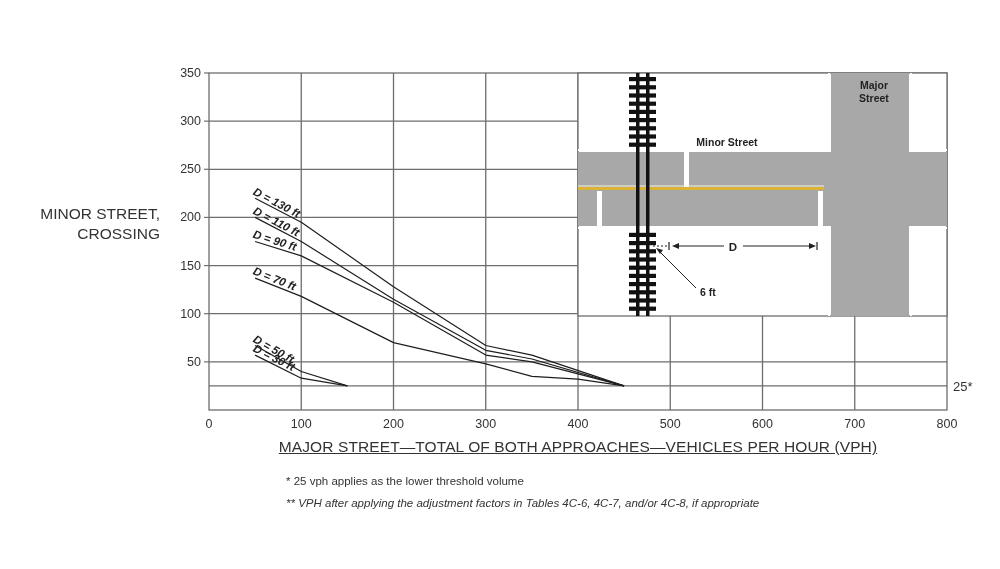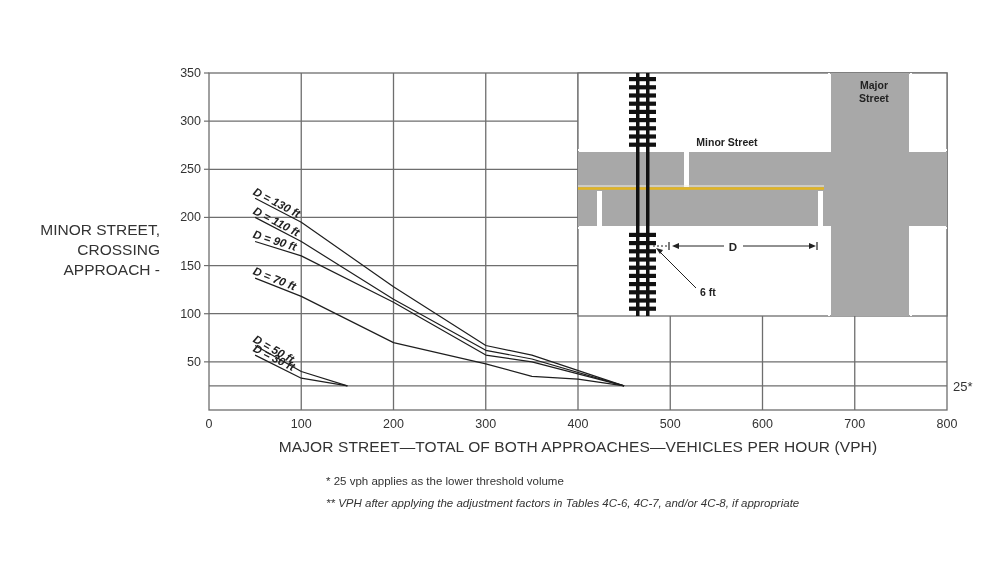--- a/index.html
+++ b/index.html
@@ -1,21 +1,21 @@
 <!DOCTYPE html>
 <html><head>
 <meta charset="utf-8">
 <style>
   html, body { margin: 0; padding: 0; background: #ffffff; }
   body { width: 1000px; height: 569px; position: relative; overflow: hidden; font-family: "Liberation Sans", sans-serif; color: #2a2a2a; }
   #chart-svg { position: absolute; left: 0; top: 0; }
-  .ylabel-block { position: absolute; left: 0; top: 220px; width: 160px; text-align: right; font-size: 15.5px; line-height: 20px; color: #333; }
+  .ylabel-block { position: absolute; left: 0; top: 204px; width: 160px; text-align: right; font-size: 15.5px; line-height: 20px; color: #333; }
   .ylabel-block div { white-space: nowrap; }
-  .xlabel { position: absolute; left: 209px; width: 738px; top: 438px; text-align: center; font-size: 15.5px; color: #333; letter-spacing: 0.1px; }
-  .footnote { position: absolute; left: 286px; font-size: 11.5px; color: #333; margin-left: 40px; }
+  .xlabel { position: absolute; left: 209px; width: 738px; top: 438px; text-align: center; font-size: 15.5px; color: #333; letter-spacing: 0.1px; text-decoration: underline; }
+  .footnote { position: absolute; left: 286px; font-size: 11.5px; color: #333; }
 </style>
 </head>
 <body>
 
 <svg id="chart-svg" width="1000" height="569" xmlns="http://www.w3.org/2000/svg">
   <g id="grid">
       <rect x="209" y="73" width="738" height="337" stroke="#6e6e6e" stroke-width="1.3" fill="none"></rect>
       <line x1="301.25" y1="73" x2="301.25" y2="410" stroke="#6e6e6e" stroke-width="1.3" fill="none"></line>
       <line x1="393.5" y1="73" x2="393.5" y2="410" stroke="#6e6e6e" stroke-width="1.3" fill="none"></line>
       <line x1="485.75" y1="73" x2="485.75" y2="410" stroke="#6e6e6e" stroke-width="1.3" fill="none"></line>
@@ -118,19 +118,18 @@
       <text x="670.25" y="428" font-size="12.5" fill="#333" text-anchor="middle" font-family="Liberation Sans, sans-serif">500</text>
       <text x="762.5" y="428" font-size="12.5" fill="#333" text-anchor="middle" font-family="Liberation Sans, sans-serif">600</text>
       <text x="854.75" y="428" font-size="12.5" fill="#333" text-anchor="middle" font-family="Liberation Sans, sans-serif">700</text>
       <text x="947" y="428" font-size="12.5" fill="#333" text-anchor="middle" font-family="Liberation Sans, sans-serif">800</text>
     </g>
 </svg>
 
 <div class="ylabel-block">
   <div>MINOR STREET,</div>
   <div>CROSSING</div>
-  <div>APPROACH -</div>
 </div>
 
 <div class="xlabel">MAJOR STREET—TOTAL OF BOTH APPROACHES—VEHICLES PER HOUR (VPH)</div>
 
 <div class="footnote" style="top:475px;">* 25 vph applies as the lower threshold volume</div>
 <div class="footnote" style="top:497px;font-style:italic;">** VPH after applying the adjustment factors in Tables 4C-6, 4C-7, and/or 4C-8, if appropriate</div>
 
 </body></html>

